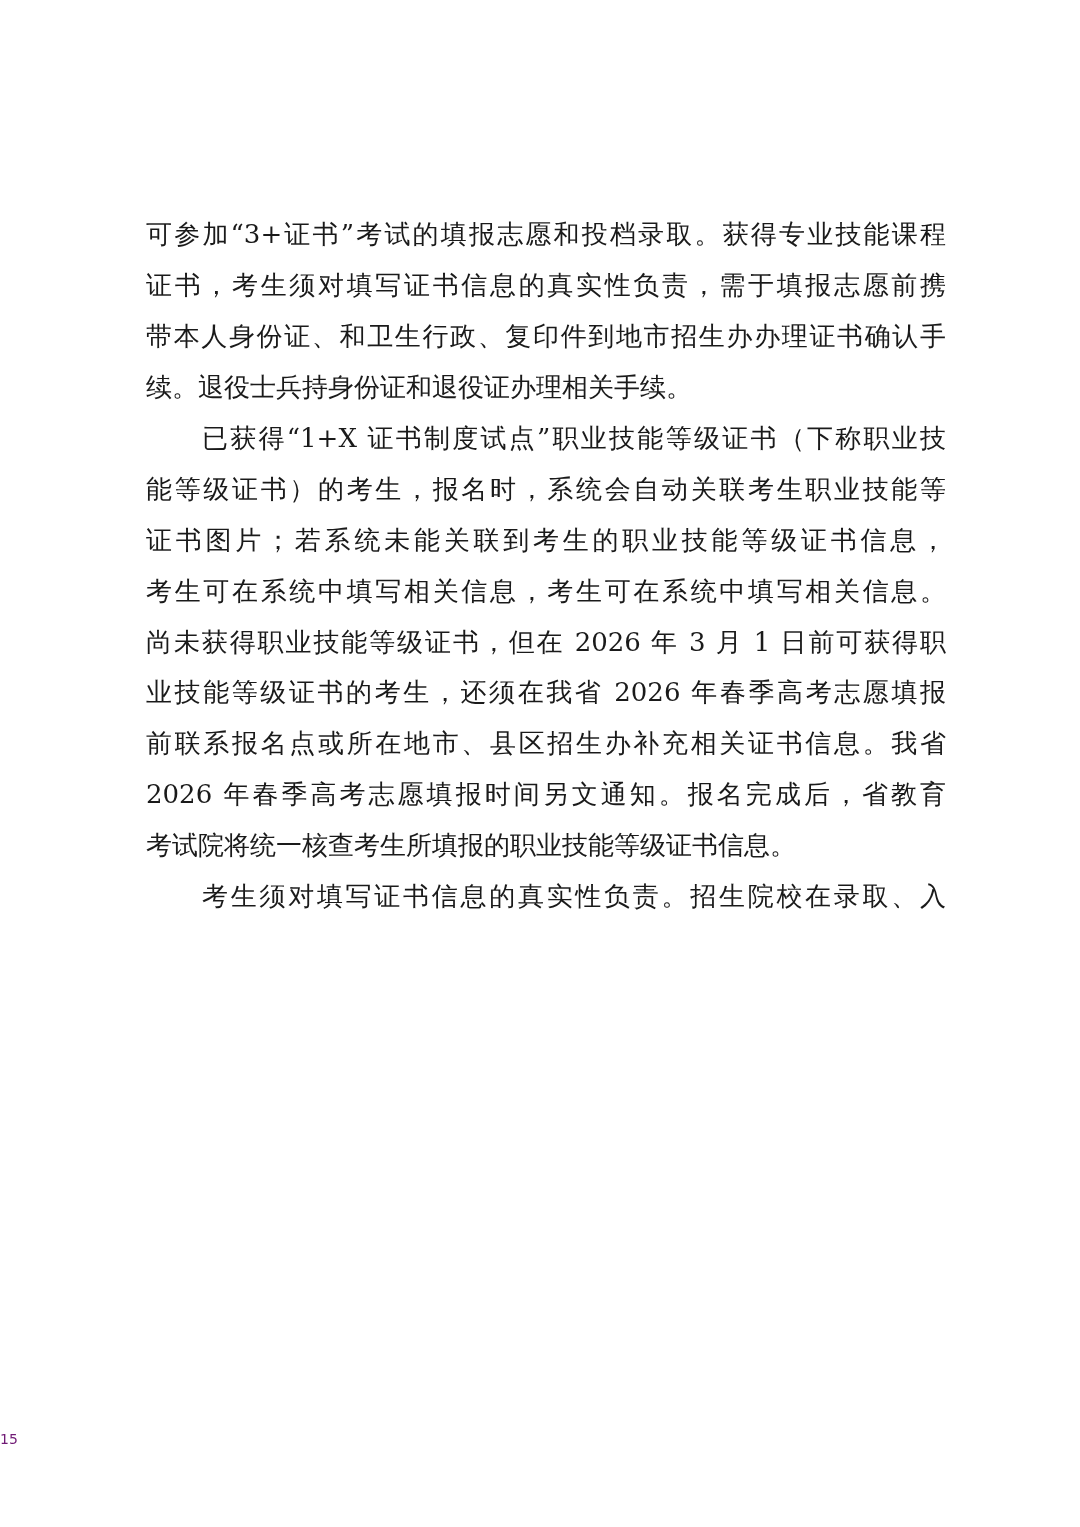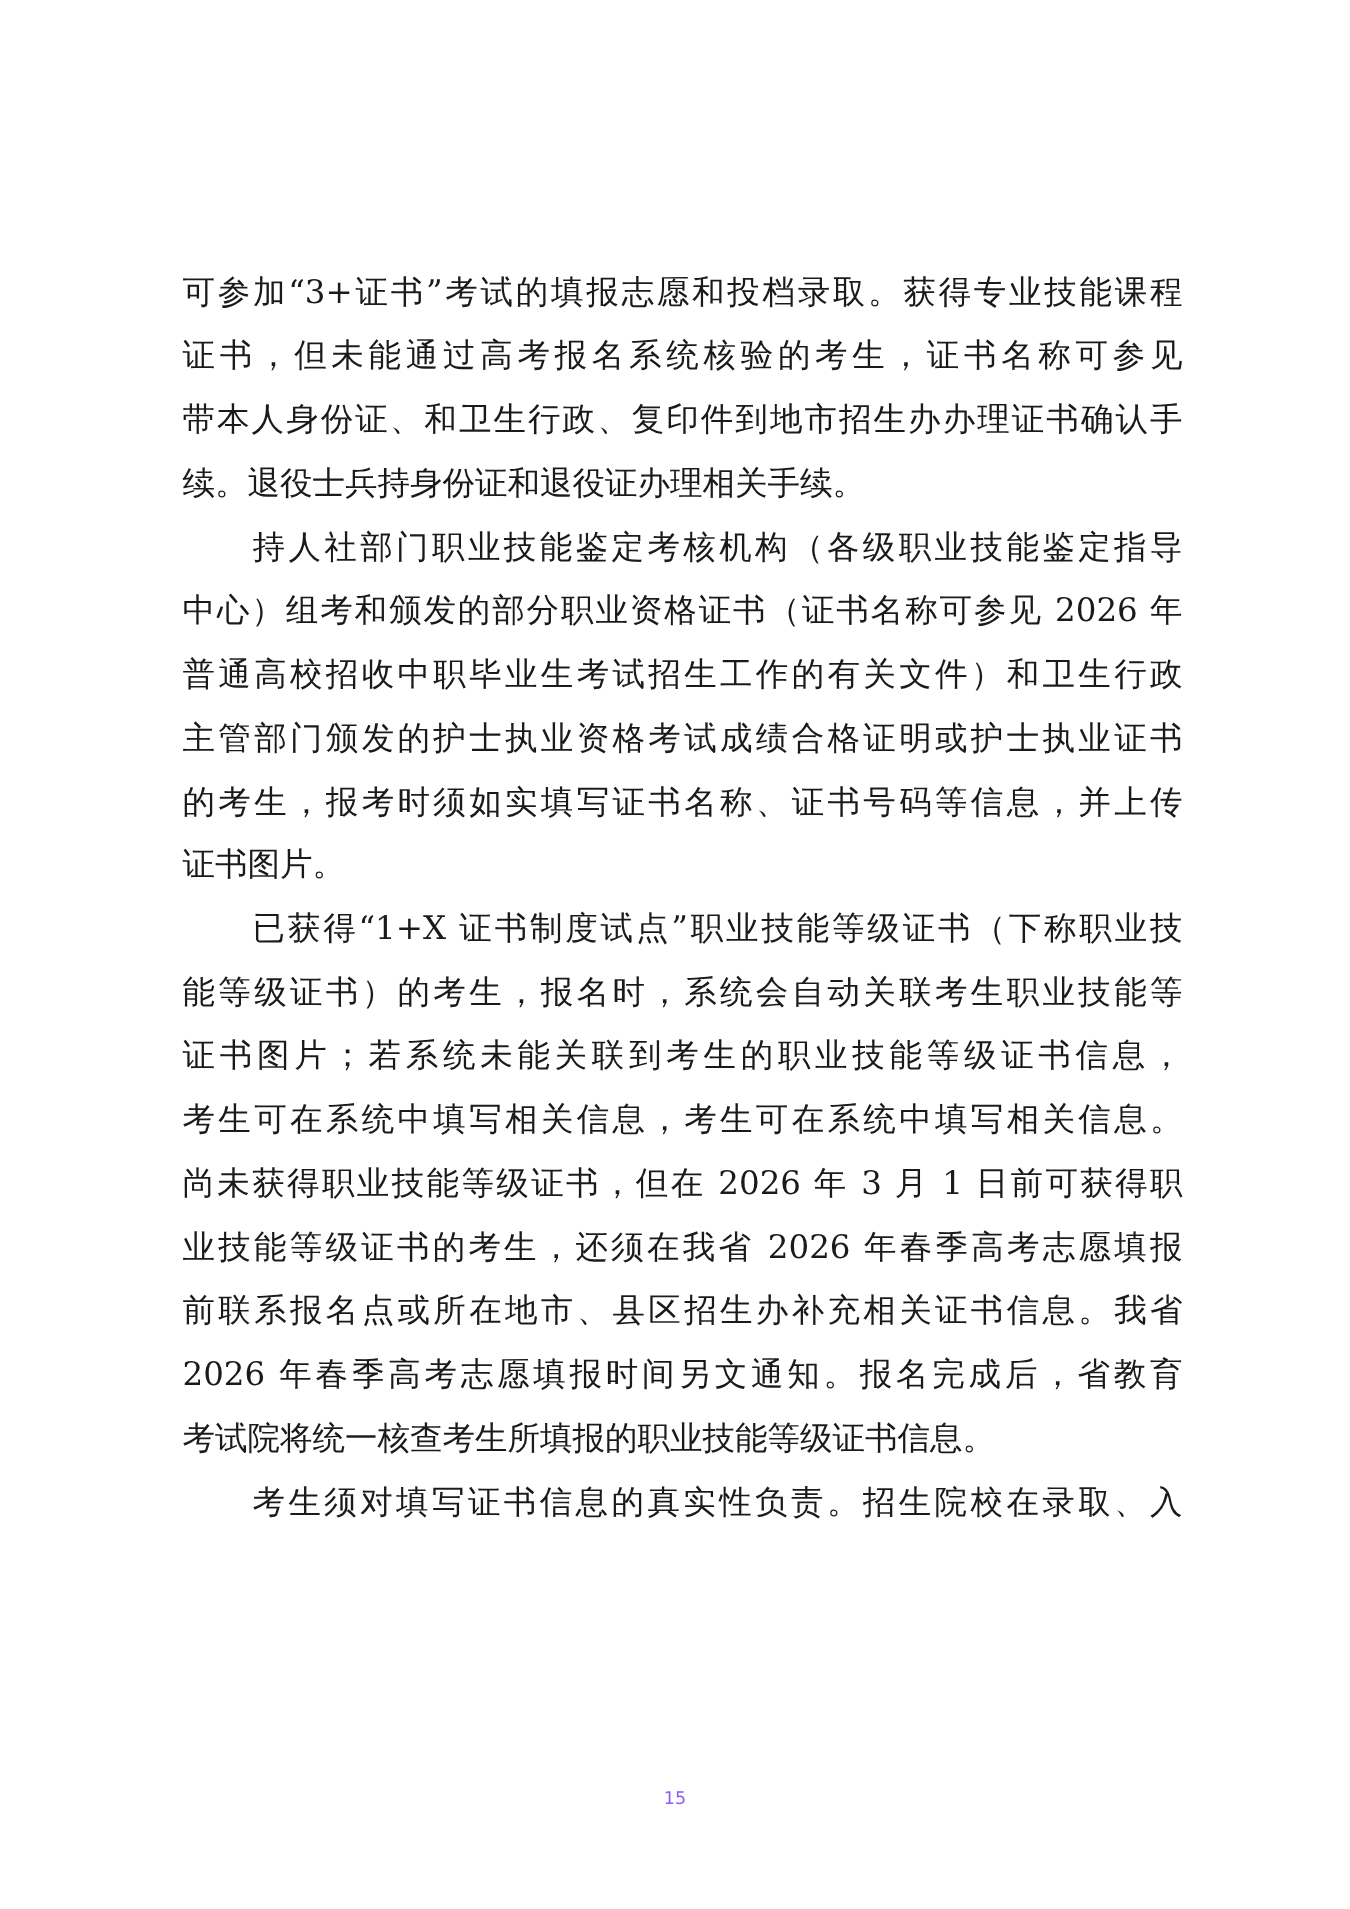--- a/index.html
+++ b/index.html
@@ -42,47 +42,38 @@
       padding-left: 56px;
     }
     .line.last {
       text-align-last: left;
     }
     .page-number {
       position: absolute;
       left: 0;
       width: 1080px;
       top: 1415px;
-      text-align: center;
       font-family: "DejaVu Sans", "Liberation Sans", sans-serif;
       font-size: 14px;
-      color: #8b5cf6;
+      color: #701a75;
     }
   </style>
 </head>
 <body>
 
 <div class="page">
   <div class="body-text">
 
     <div>
       <span class="line">可参加“3+证书”考试的填报志愿和投档录取。获得专业技能课程</span>
-      <span class="line">证书，但未能通过高考报名系统核验的考生，证书名称可参见</span>
+      <span class="line">证书，考生须对填写证书信息的真实性负责，需于填报志愿前携</span>
       <span class="line">带本人身份证、和卫生行政、复印件到地市招生办办理证书确认手</span>
       <span class="line last">续。退役士兵持身份证和退役证办理相关手续。</span>
     </div>
 
-    <div>
-      <span class="line indent">持人社部门职业技能鉴定考核机构（各级职业技能鉴定指导</span>
-      <span class="line">中心）组考和颁发的部分职业资格证书（证书名称可参见 2026 年</span>
-      <span class="line">普通高校招收中职毕业生考试招生工作的有关文件）和卫生行政</span>
-      <span class="line">主管部门颁发的护士执业资格考试成绩合格证明或护士执业证书</span>
-      <span class="line">的考生，报考时须如实填写证书名称、证书号码等信息，并上传</span>
-      <span class="line last">证书图片。</span>
-    </div>
 
     <div>
       <span class="line indent">已获得“1+X 证书制度试点”职业技能等级证书（下称职业技</span>
       <span class="line">能等级证书）的考生，报名时，系统会自动关联考生职业技能等</span>
       <span class="line">证书图片；若系统未能关联到考生的职业技能等级证书信息，</span>
       <span class="line">考生可在系统中填写相关信息，考生可在系统中填写相关信息。</span>
       <span class="line">尚未获得职业技能等级证书，但在 2026 年 3 月 1 日前可获得职</span>
       <span class="line">业技能等级证书的考生，还须在我省 2026 年春季高考志愿填报</span>
       <span class="line">前联系报名点或所在地市、县区招生办补充相关证书信息。我省</span>
       <span class="line">2026 年春季高考志愿填报时间另文通知。报名完成后，省教育</span>

